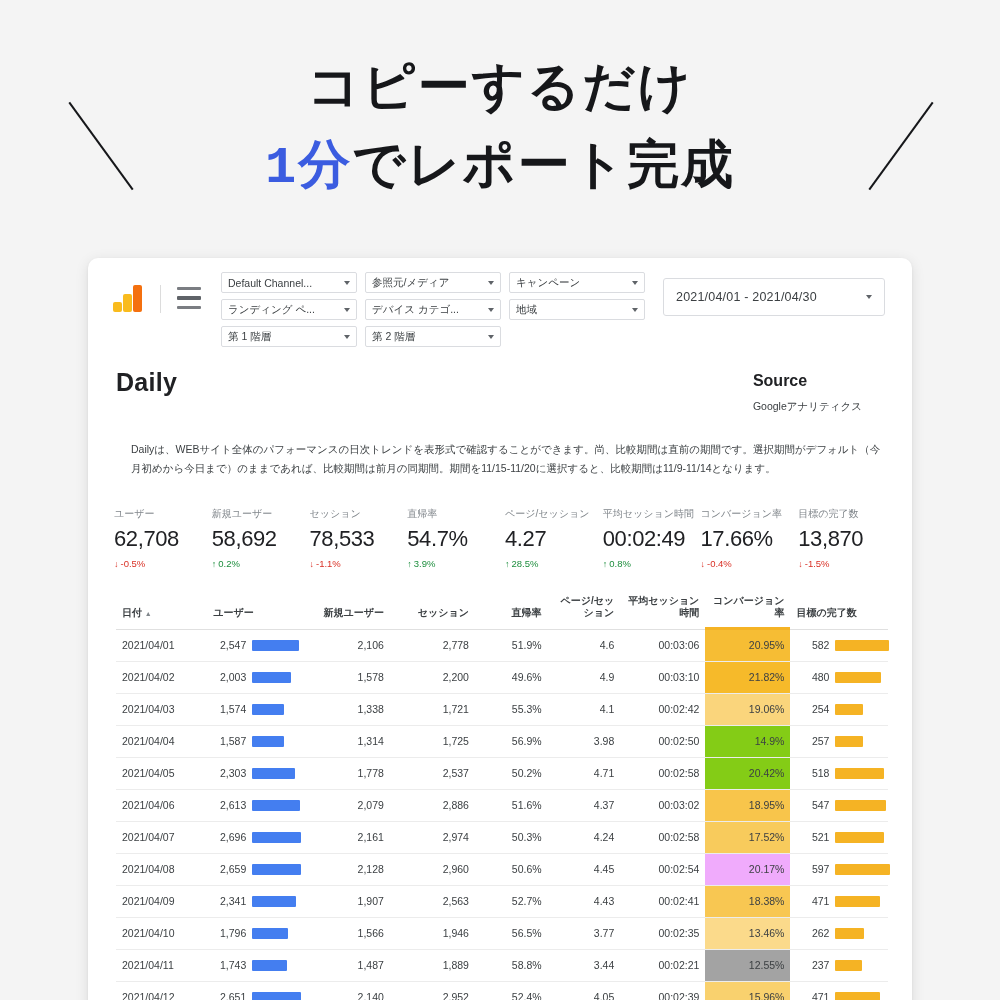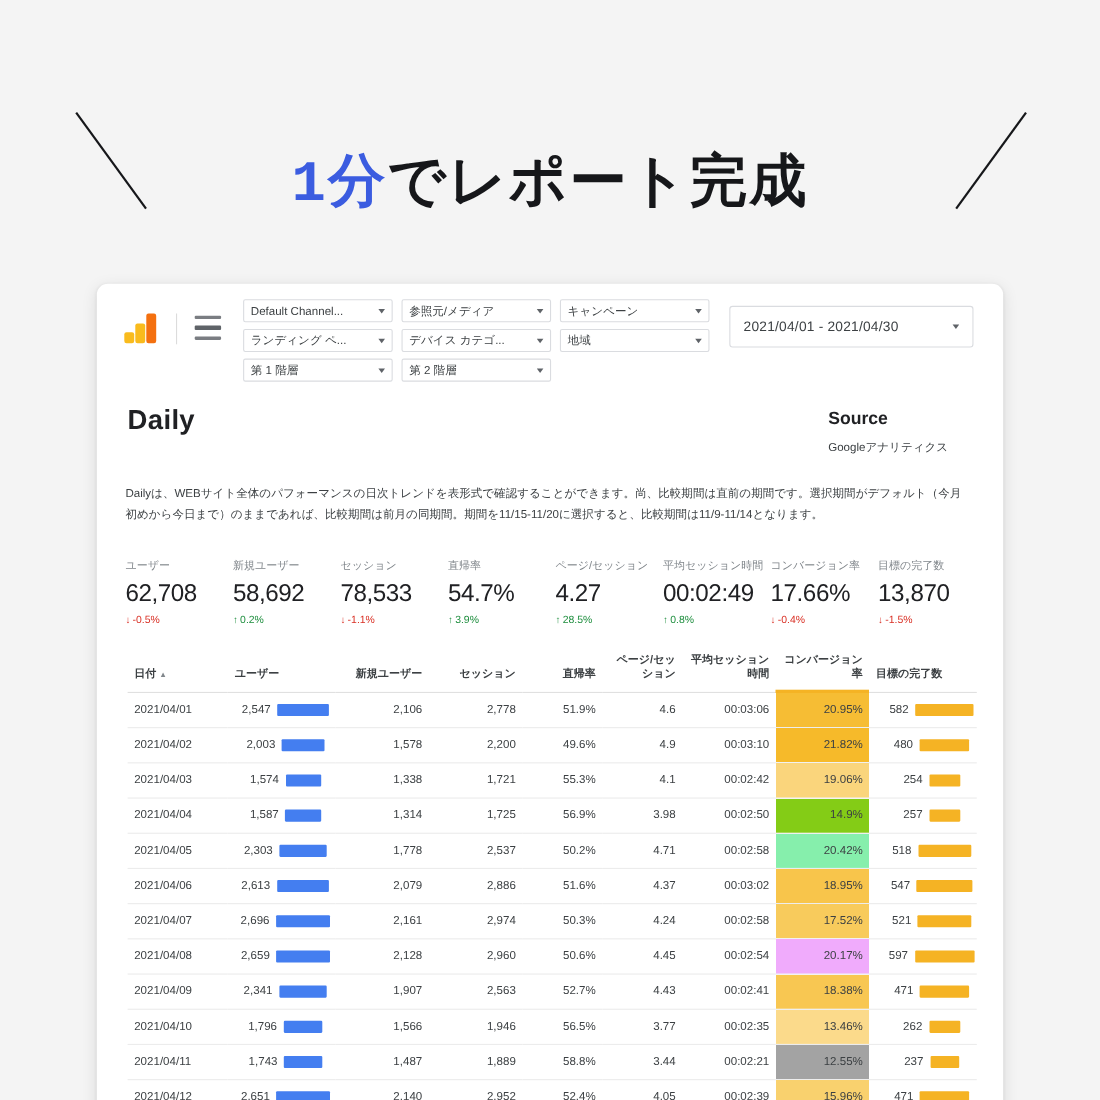--- a/index.html
+++ b/index.html
@@ -144,21 +144,21 @@
     font-weight: bold;
     color: #202124;
     letter-spacing: .3px;
   }
   .source-block { text-align: left; padding-top: 4px; padding-right: 22px; }
   .source-label { font-size: 16px; font-weight: bold; color: #202124; }
   .source-value { font-size: 10.5px; color: #3c4043; margin-top: 10px; }
 
   
   .description {
-    margin: 26px 28px 0 26px;
+    margin: 26px 28px 0 43px;
     font-size: 10.5px;
     line-height: 1.85;
     color: #3c4043;
   }
 
   
   .kpi-row {
     margin: 28px 20px 0 22px;
     display: flex;
   }
@@ -224,21 +224,21 @@
 
   th.col-cvr { background: transparent; position: relative; }
   th.col-cvr .cvr-underline {
     position: absolute;
     left: 0; right: 0; bottom: -1px;
     height: 3px; background: #f5b324;
   }
 
   .users-cell, .goal-cell {
     display: flex; align-items: center; gap: 6px;
-    justify-content: center;
+    justify-content: flex-start;
   }
   .users-cell .num, .goal-cell .num {
     flex: 0 0 auto; text-align: right; min-width: 33px;
   }
   .bar {
     height: 11px;
     border-radius: 1px;
     flex: 0 0 auto;
   }
   .bar-blue   { background: #447ef0; }
@@ -247,20 +247,21 @@
   td.cvr-cell { position: relative; }
 
   
 </style>
 </head>
 <body>
 
 <div class="hero">
   <div class="hero-slash slash-left"></div>
   <div class="hero-slash slash-right"></div>
+  <div class="hero-line hero-line-1">コピーするだけ</div>
   <div class="hero-line hero-line-2"><span class="hero-accent">1分</span><span>でレポート完成</span></div>
 </div>
 
 <div class="report-card">
 
   <div class="control-bar">
     <div class="ga-logo">
       <i class="ga-bar1"></i>
         <i class="ga-bar2"></i>
         <i class="ga-bar3"></i>
@@ -478,21 +479,21 @@
               <div class="users-cell">
                 <span class="num">2,303</span>
                 <span class="bar bar-blue" style="width:43.08378672470076px"></span>
               </div>
             </td>
             <td class="col-num">1,778</td>
             <td class="col-num">2,537</td>
             <td class="col-br">50.2%</td>
             <td class="col-pps">4.71</td>
             <td class="col-dur">00:02:58</td>
-            <td class="col-cvr cvr-cell" style="background:#86efac">20.42%</td>
+            <td class="col-cvr cvr-cell" style="background:#84cc16">20.42%</td>
             <td class="col-goal">
               <div class="goal-cell">
                 <span class="num">518</span>
                 <span class="bar bar-yellow" style="width:48.27993779160187px"></span>
               </div>
             </td>
           </tr>
           <tr>
             <td class="col-date">2021/04/06</td>
             <td class="col-users">

